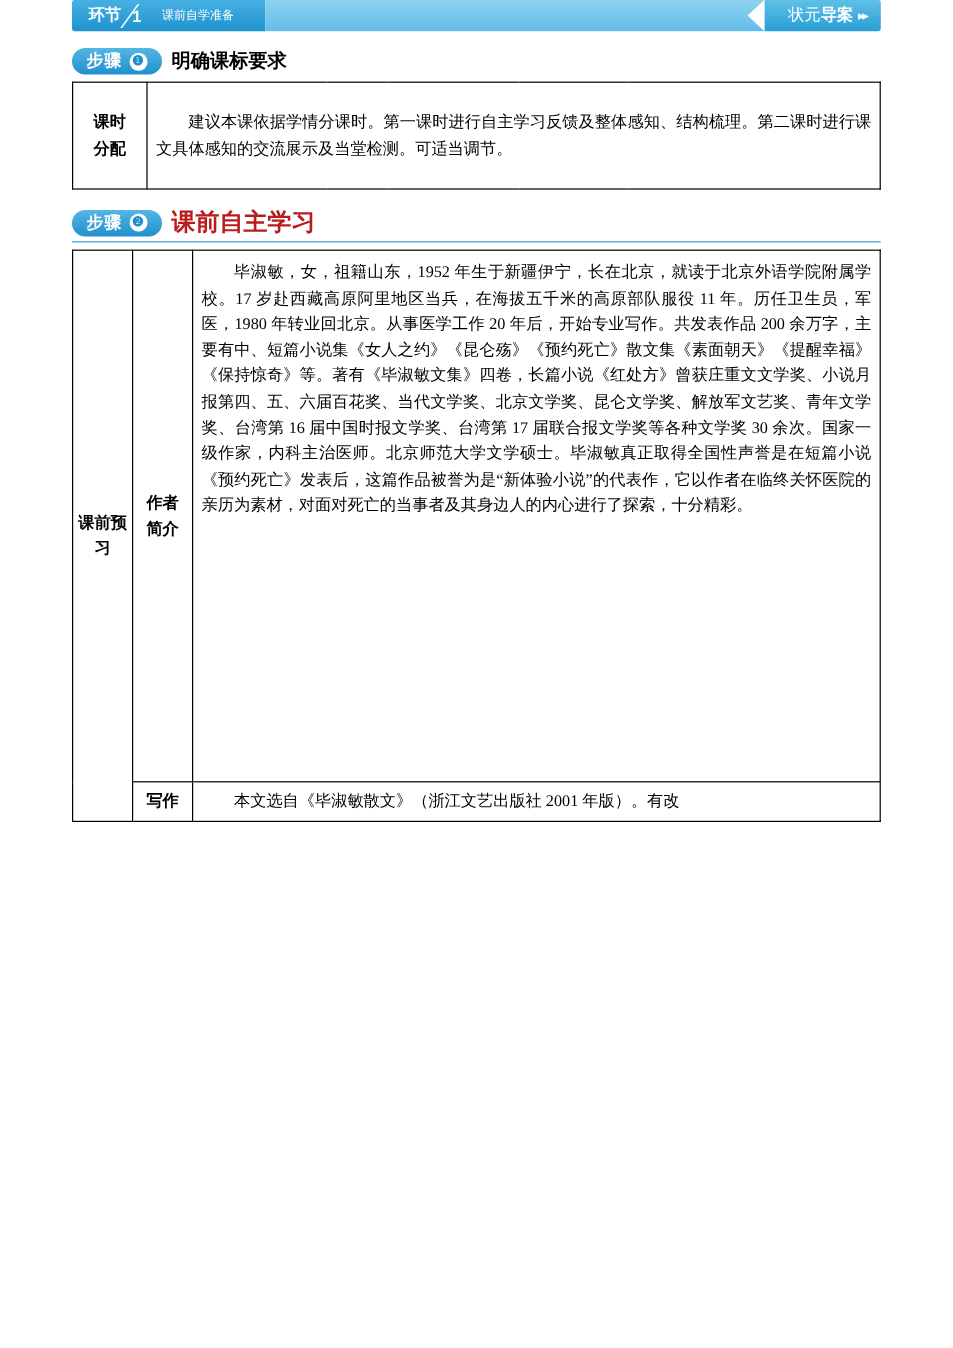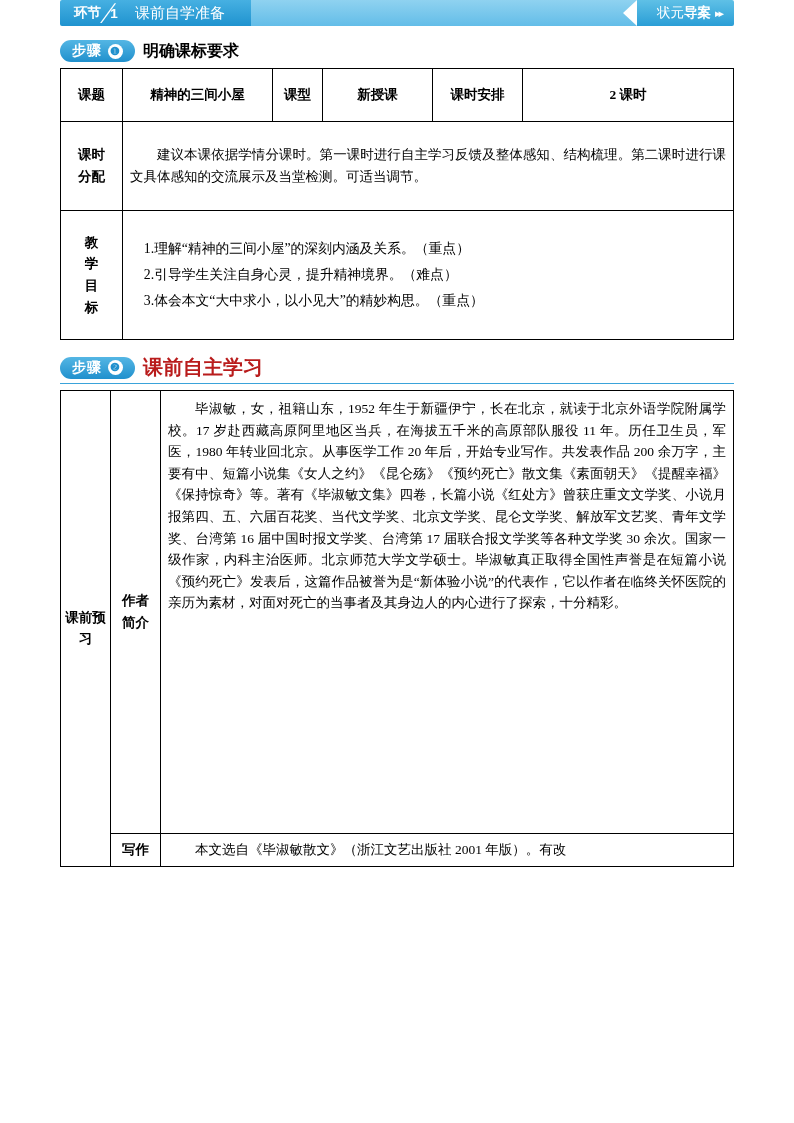--- a/index.html
+++ b/index.html
@@ -67,21 +67,21 @@
     position: absolute;
     left: -3px;
     top: -3px;
     font-size: 17px;
     font-weight: normal;
     color: #ffffff;
     transform: skewX(-12deg);
   }
   .banner-left .sub {
     font-weight: normal;
-    font-size: 15px;
+    font-size: 10px;
     margin-left: 8px;
   }
   .banner-mid {
     flex: 1;
     background: linear-gradient(180deg,#8fd2f0 0%, #63bde8 100%);
     position: relative;
   }
   .banner-mid:after {
     content: "";
     position: absolute;
@@ -247,41 +247,25 @@
     <colgroup>
       <col style="width:62px">
       <col style="width:150px">
       <col style="width:50px">
       <col style="width:110px">
       <col style="width:90px">
       <col>
     </colgroup>
     <tbody>
       <tr>
-        <td class="c-label" style="height:42px">课题</td>
-        <td class="v-title">精神的三间小屋</td>
-        <td class="c-label">课型</td>
-        <td class="v-title">新授课</td>
-        <td class="c-label">课时安排</td>
-        <td class="v-title">2 课时</td>
-      </tr>
-      <tr>
         <td class="c-label">
           <div>课时</div>
           <div>分配</div>
         </td>
         <td colspan="5" class="body-text indent2" style="height:78px">建议本课依据学情分课时。第一课时进行自主学习反馈及整体感知、结构梳理。第二课时进行课文具体感知的交流展示及当堂检测。可适当调节。</td>
-      </tr>
-      <tr>
-        <td class="vert" style="padding:8px 18px;">教学目标</td>
-        <td colspan="5" style="height:118px">
-          <div class="goal-line">1.理解“精神的三间小屋”的深刻内涵及关系。（重点）</div>
-          <div class="goal-line">2.引导学生关注自身心灵，提升精神境界。（难点）</div>
-          <div class="goal-line">3.体会本文“大中求小，以小见大”的精妙构思。（重点）</div>
-        </td>
       </tr>
     </tbody>
   </table>
 
   <div class="step blue-title underlined">
     <span class="pill">
       <span>步骤</span>
       <span class="circle">❷</span>
     </span>
     <span class="step-title">课前自主学习</span>

